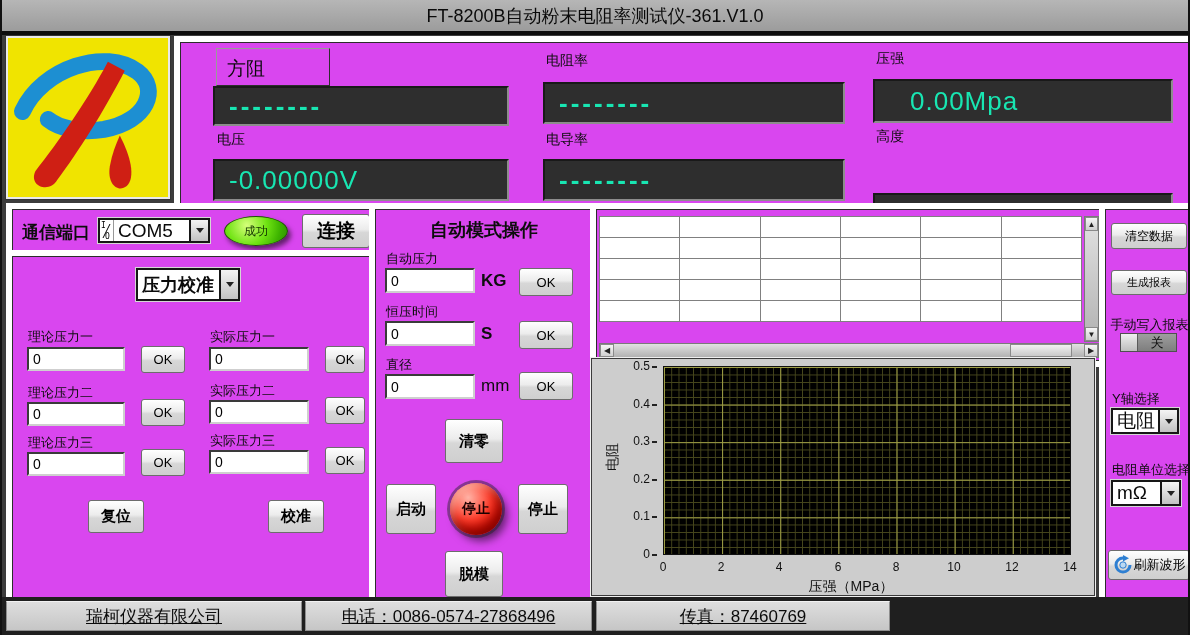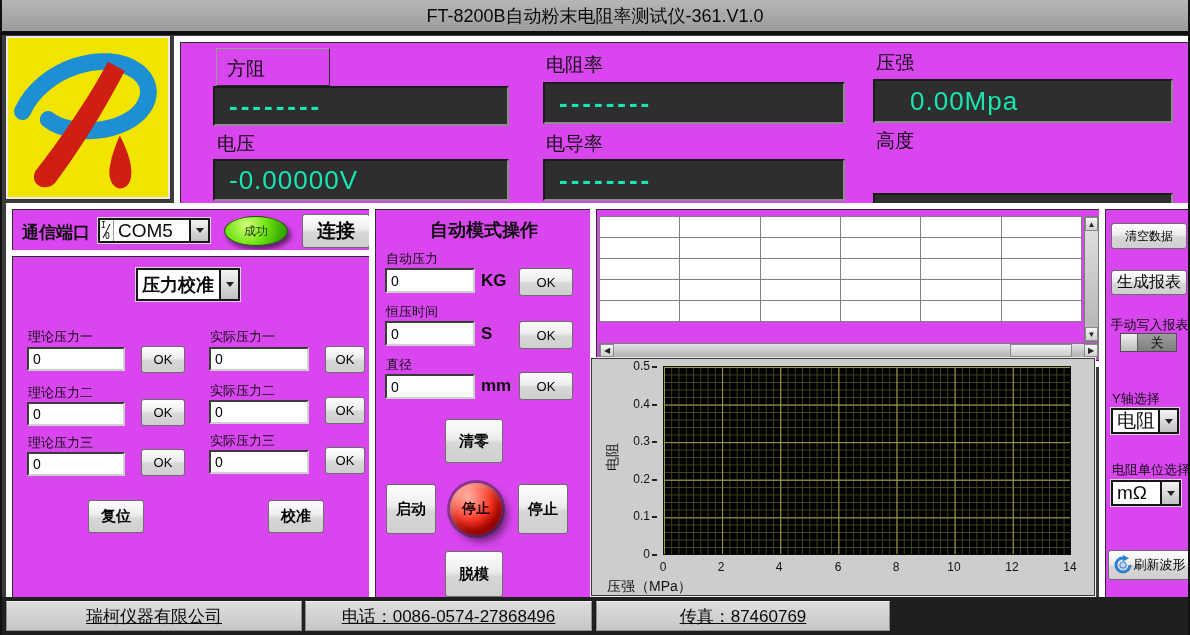--- a/index.html
+++ b/index.html
@@ -16,21 +16,21 @@
     box-shadow:inset 0 0 0 1px #2c2c2c;}
   .lbl{position:absolute;color:#0d0d0d;}
   
   .logo{position:absolute;left:4px;top:36px;width:164px;height:163px;background:#f0e400;
     border:2px solid #e9e9e9;box-shadow:0 0 0 1px #333;box-sizing:border-box;}
   
   .disp{position:absolute;background:#2e2e2e;border:2px solid;
     border-color:#191919 #8d8d8d #8d8d8d #191919;display:flex;align-items:center;
     color:#18e6b2;font-size:26px;padding-left:14px;box-sizing:border-box;letter-spacing:1px;}
   .disp.dash{letter-spacing:3px;font-weight:bold;}
-  .biglbl{font-size:19px;}
+  .biglbl{font-size:14px;}
   .boxlbl{position:absolute;border:1px solid #9a9a9a;border-right-color:#2e2e2e;border-bottom-color:#2e2e2e;
     padding:7px 10px 8px 10px;font-size:19px;box-sizing:border-box;}
   
   .btn{position:absolute;background:linear-gradient(#ffffff,#ececec 45%,#d7d7d7 55%,#cfcfcf);
     border:1px solid #6d6d6d;border-radius:3px;display:flex;align-items:center;justify-content:center;
     font-size:15px;font-weight:600;color:#000;box-sizing:border-box;cursor:default;}
   .btn.ok{font-size:13px;font-weight:400;}
   
   .tin{position:absolute;background:#fff;border:2px solid;border-color:#3a3a3a #cfcfcf #cfcfcf #3a3a3a;
     font-size:14px;padding:0 4px;box-sizing:border-box;font-family:inherit;color:#000;outline:none;}
@@ -230,21 +230,21 @@
 
     <div class="lbl small" style="left:11px;top:94px;"><span>恒压时间</span></div>
     <input class="tin" style="left: 10px; top: 112px; width: 90px; height: 25px;" value="0">
     <div class="lbl" style="left:106px;top:115px;font-size:17px;font-weight:600;"><span>S</span></div>
     <div class="btn ok" style="left:144px;top:112px;width:54px;height:28px;">
         <span>OK</span>
       </div>
 
     <div class="lbl small" style="left:11px;top:147px;"><span>直径</span></div>
     <input class="tin" style="left: 10px; top: 165px; width: 90px; height: 25px;" value="0">
-    <div class="lbl" style="left:106px;top:167px;font-size:17px;font-weight:700;"><span>mm</span></div>
+    <div class="lbl" style="left:106px;top:167px;font-size:17px;font-weight:400;"><span>mm</span></div>
     <div class="btn ok" style="left:144px;top:163px;width:54px;height:28px;">
         <span>OK</span>
       </div>
 
     <div class="btn" style="left:70px;top:210px;width:58px;height:44px;">
         <span>清零</span>
       </div>
 
     <div class="btn" style="left:11px;top:275px;width:50px;height:50px;">
         <span>启动</span>
@@ -335,30 +335,30 @@
 
     <span class="xtick" style="left:57px;top:202px;"><span>0</span></span>
     <span class="xtick" style="left:115px;top:202px;"><span>2</span></span>
     <span class="xtick" style="left:173px;top:202px;"><span>4</span></span>
     <span class="xtick" style="left:232px;top:202px;"><span>6</span></span>
     <span class="xtick" style="left:290px;top:202px;"><span>8</span></span>
     <span class="xtick" style="left:348px;top:202px;"><span>10</span></span>
     <span class="xtick" style="left:406px;top:202px;"><span>12</span></span>
     <span class="xtick" style="left:464px;top:202px;"><span>14</span></span>
 
-    <div class="axlbl" style="left:16px;top:220px;width:100%;">
+    <div class="axlbl" style="left:8px;top:220px;width:100%;text-align:center;">
       <span>压强（MPa）</span>
     </div>
   </div>
 
   <div class="panel" style="left:1097px;top:203px;width:89px;height:394px;">
     <div class="btn ok" style="left:6px;top:14px;width:76px;height:26px;font-size:12px;">
       <span>清空数据</span>
     </div>
-    <div class="btn ok" style="left:6px;top:61px;width:76px;height:25px;font-size:16px;">
+    <div class="btn ok" style="left:6px;top:61px;width:76px;height:25px;font-size:11px;">
       <span>生成报表</span>
     </div>
 
     <div class="lbl small" style="left:0;top:107px;width:100%;text-align:center;">
       <span>手动写入报表</span>
     </div>
     <div class="toggle" style="left:15px;top:124px;width:57px;height:19px;">
       <span class="knob"></span>
       <span class="state">关</span>
     </div>

